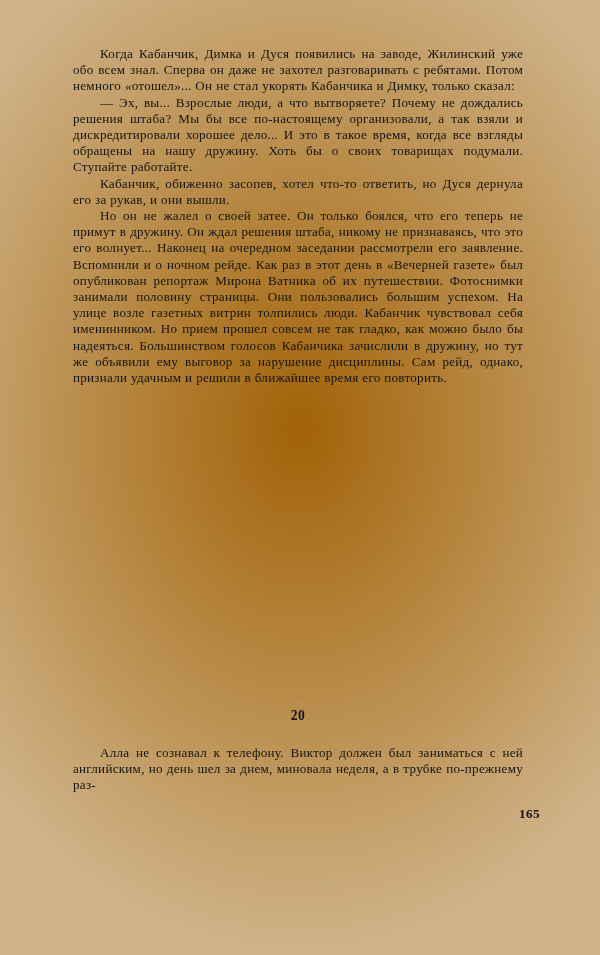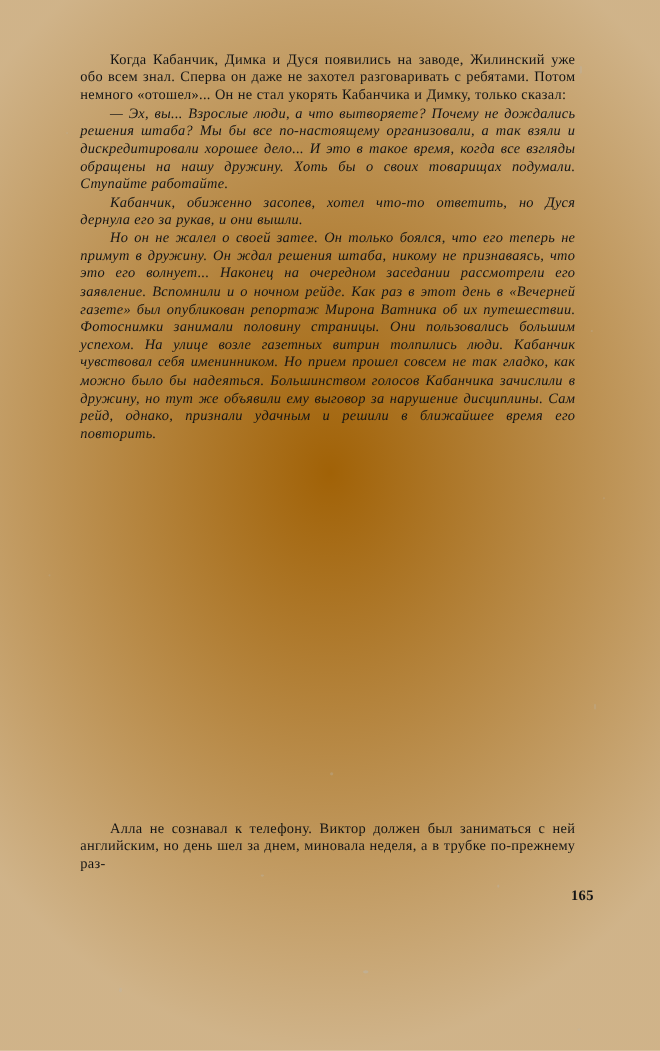--- a/index.html
+++ b/index.html
@@ -47,21 +47,21 @@
     text-align: justify;
     text-justify: inter-word;
     font-size: 13.1px;
     line-height: 16.2px;
     letter-spacing: 0.02em;
     word-spacing: 0.02em;
     hyphens: auto;
     -webkit-hyphens: auto;
   }
 
-  .para + .para { margin-top: 0; font-style: italic; }
+  .para + .para { margin-top: 0; }
 
   
   .chapter-number {
     position: absolute;
     left: 73px;
     top: 708px;
     width: 450px;
     text-align: center;
     font-size: 13.6px;
     font-weight: bold;
@@ -116,20 +116,21 @@
 
   <div class="paper-tone"></div>
 
   <div class="text-column">
     <p class="para">Когда Кабанчик, Димка и Дуся появились на заводе, Жилинский уже обо всем знал. Сперва он даже не захотел разговаривать с ребятами. Потом немного «отошел»... Он не стал укорять Кабанчика и Димку, только сказал:</p>
     <p class="para">— Эх, вы... Взрослые люди, а что вытворяете? Почему не дождались решения штаба? Мы бы все по-настоящему организовали, а так взяли и дискредитировали хорошее дело... И это в такое время, когда все взгляды обращены на нашу дружину. Хоть бы о своих товарищах подумали. Ступайте работайте.</p>
     <p class="para">Кабанчик, обиженно засопев, хотел что-то ответить, но Дуся дернула его за рукав, и они вышли.</p>
     <p class="para">Но он не жалел о своей затее. Он только боялся, что его теперь не примут в дружину. Он ждал решения штаба, никому не признаваясь, что это его волнует... Наконец на очередном заседании рассмотрели его заявление. Вспомнили и о ночном рейде. Как раз в этот день в «Вечерней газете» был опубликован репортаж Мирона Ватника об их путешествии. Фотоснимки занимали половину страницы. Они пользовались большим успехом. На улице возле газетных витрин толпились люди. Кабанчик чувствовал себя именинником. Но прием прошел совсем не так гладко, как можно было бы надеяться. Большинством голосов Кабанчика зачислили в дружину, но тут же объявили ему выговор за нарушение дисциплины. Сам рейд, однако, признали удачным и решили в ближайшее время его повторить.</p>
   </div>
 
+  <div class="chapter-number">20</div>
 
   <div class="closing-block">
     <p class="para">Алла не сознавал к телефону. Виктор должен был заниматься с ней английским, но день шел за днем, миновала неделя, а в трубке по-прежнему раз-</p>
   </div>
 
   <div class="folio">165</div>
 
   <span class="speck s1"></span>
   <span class="speck s2"></span>
   <span class="speck s3"></span>

